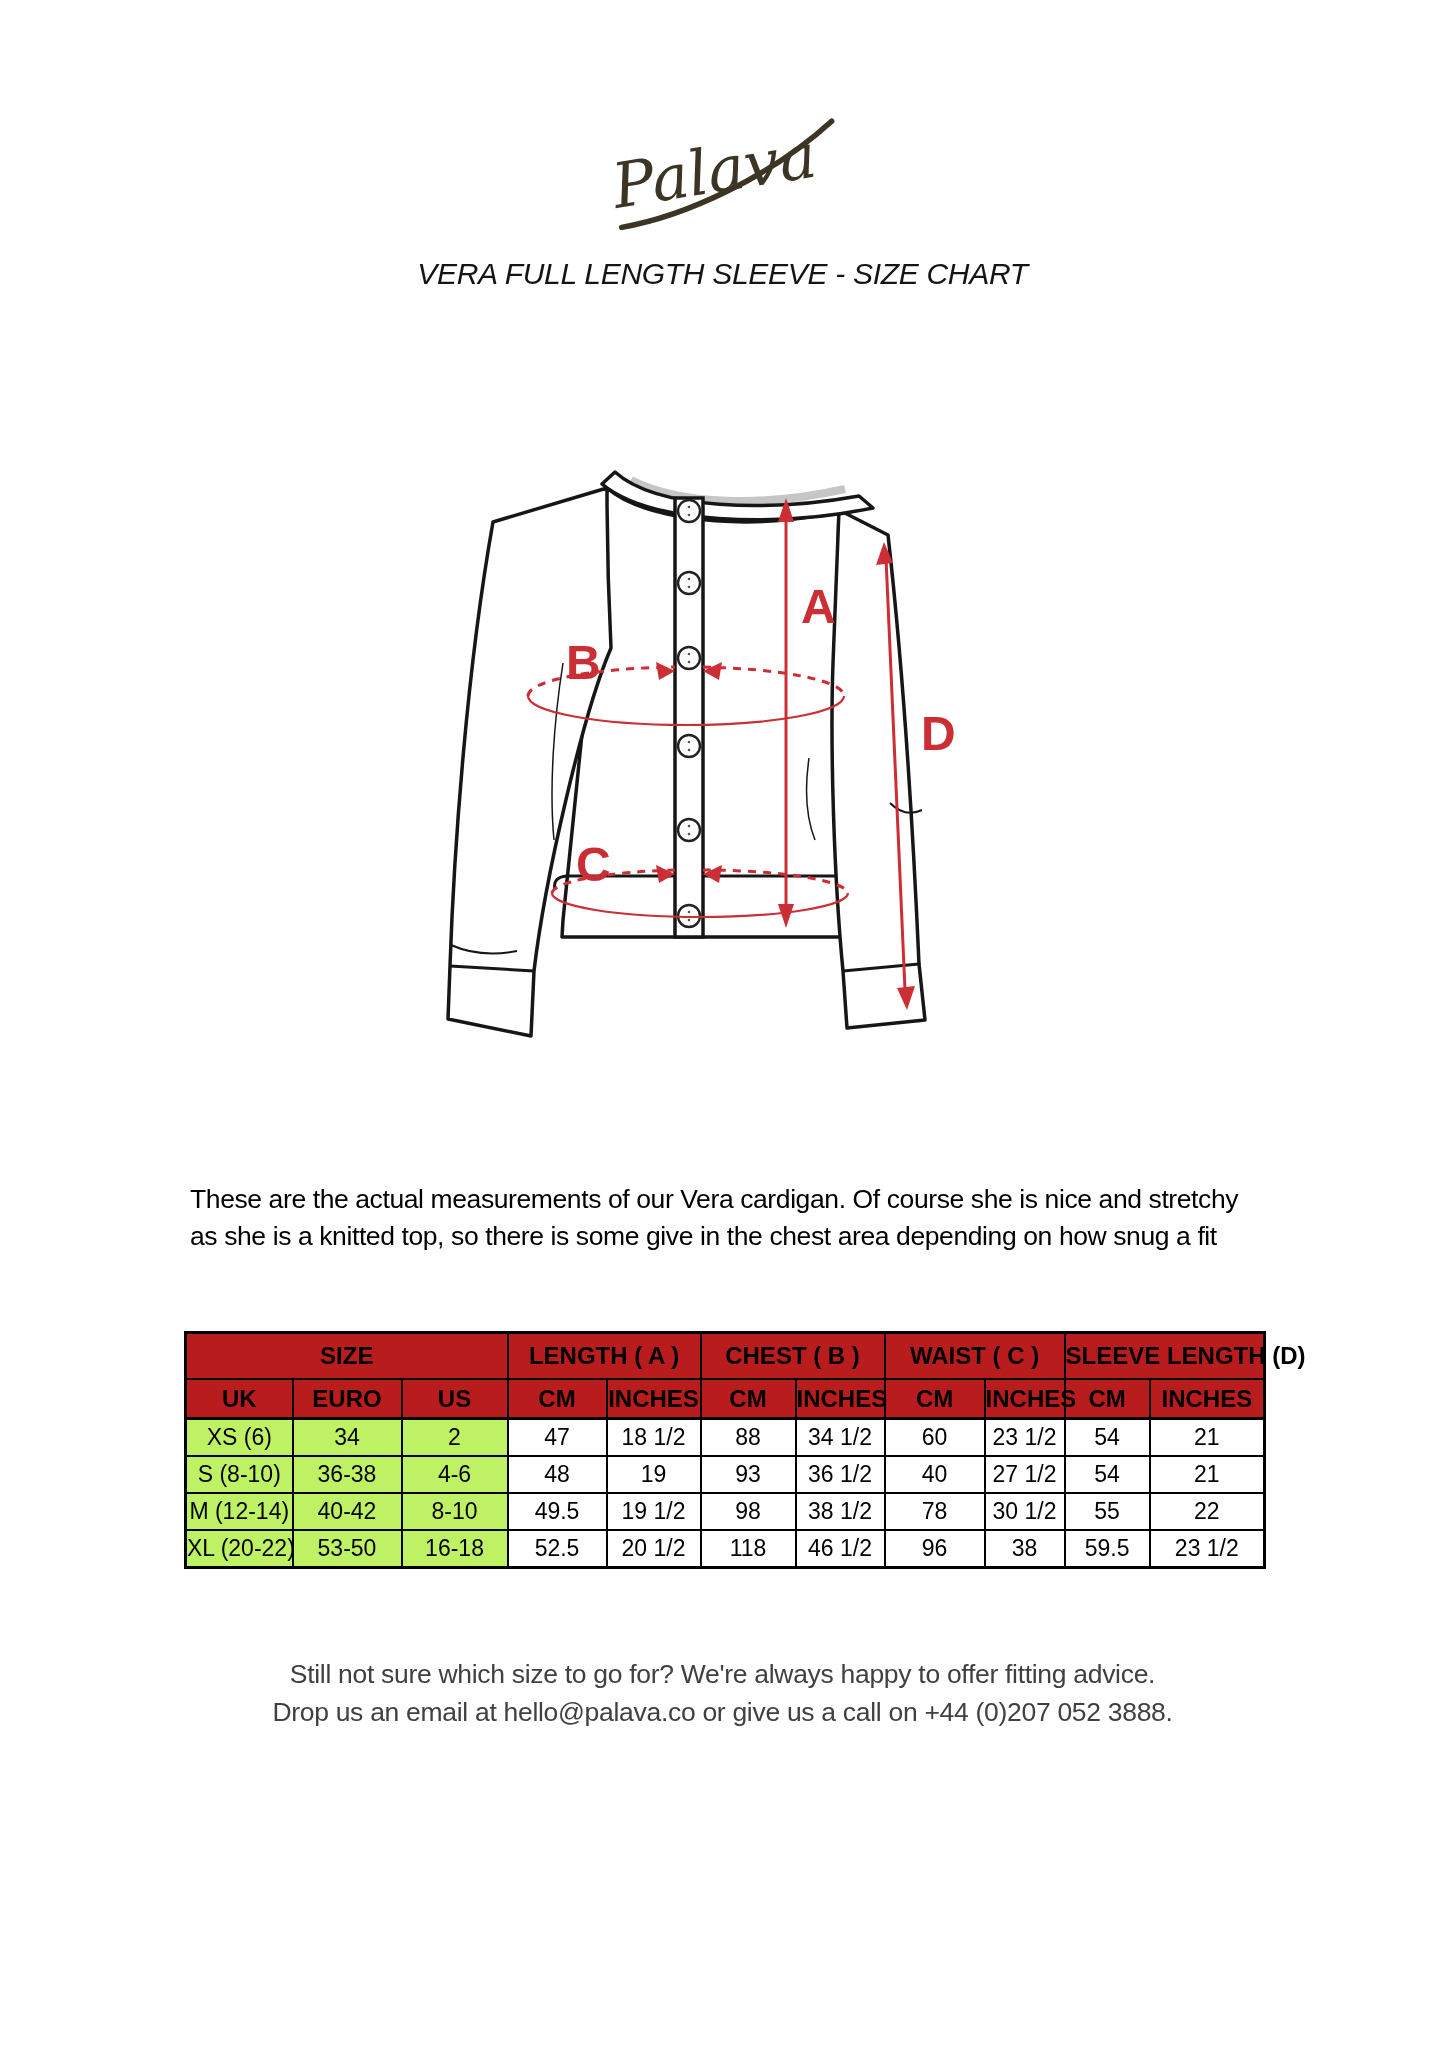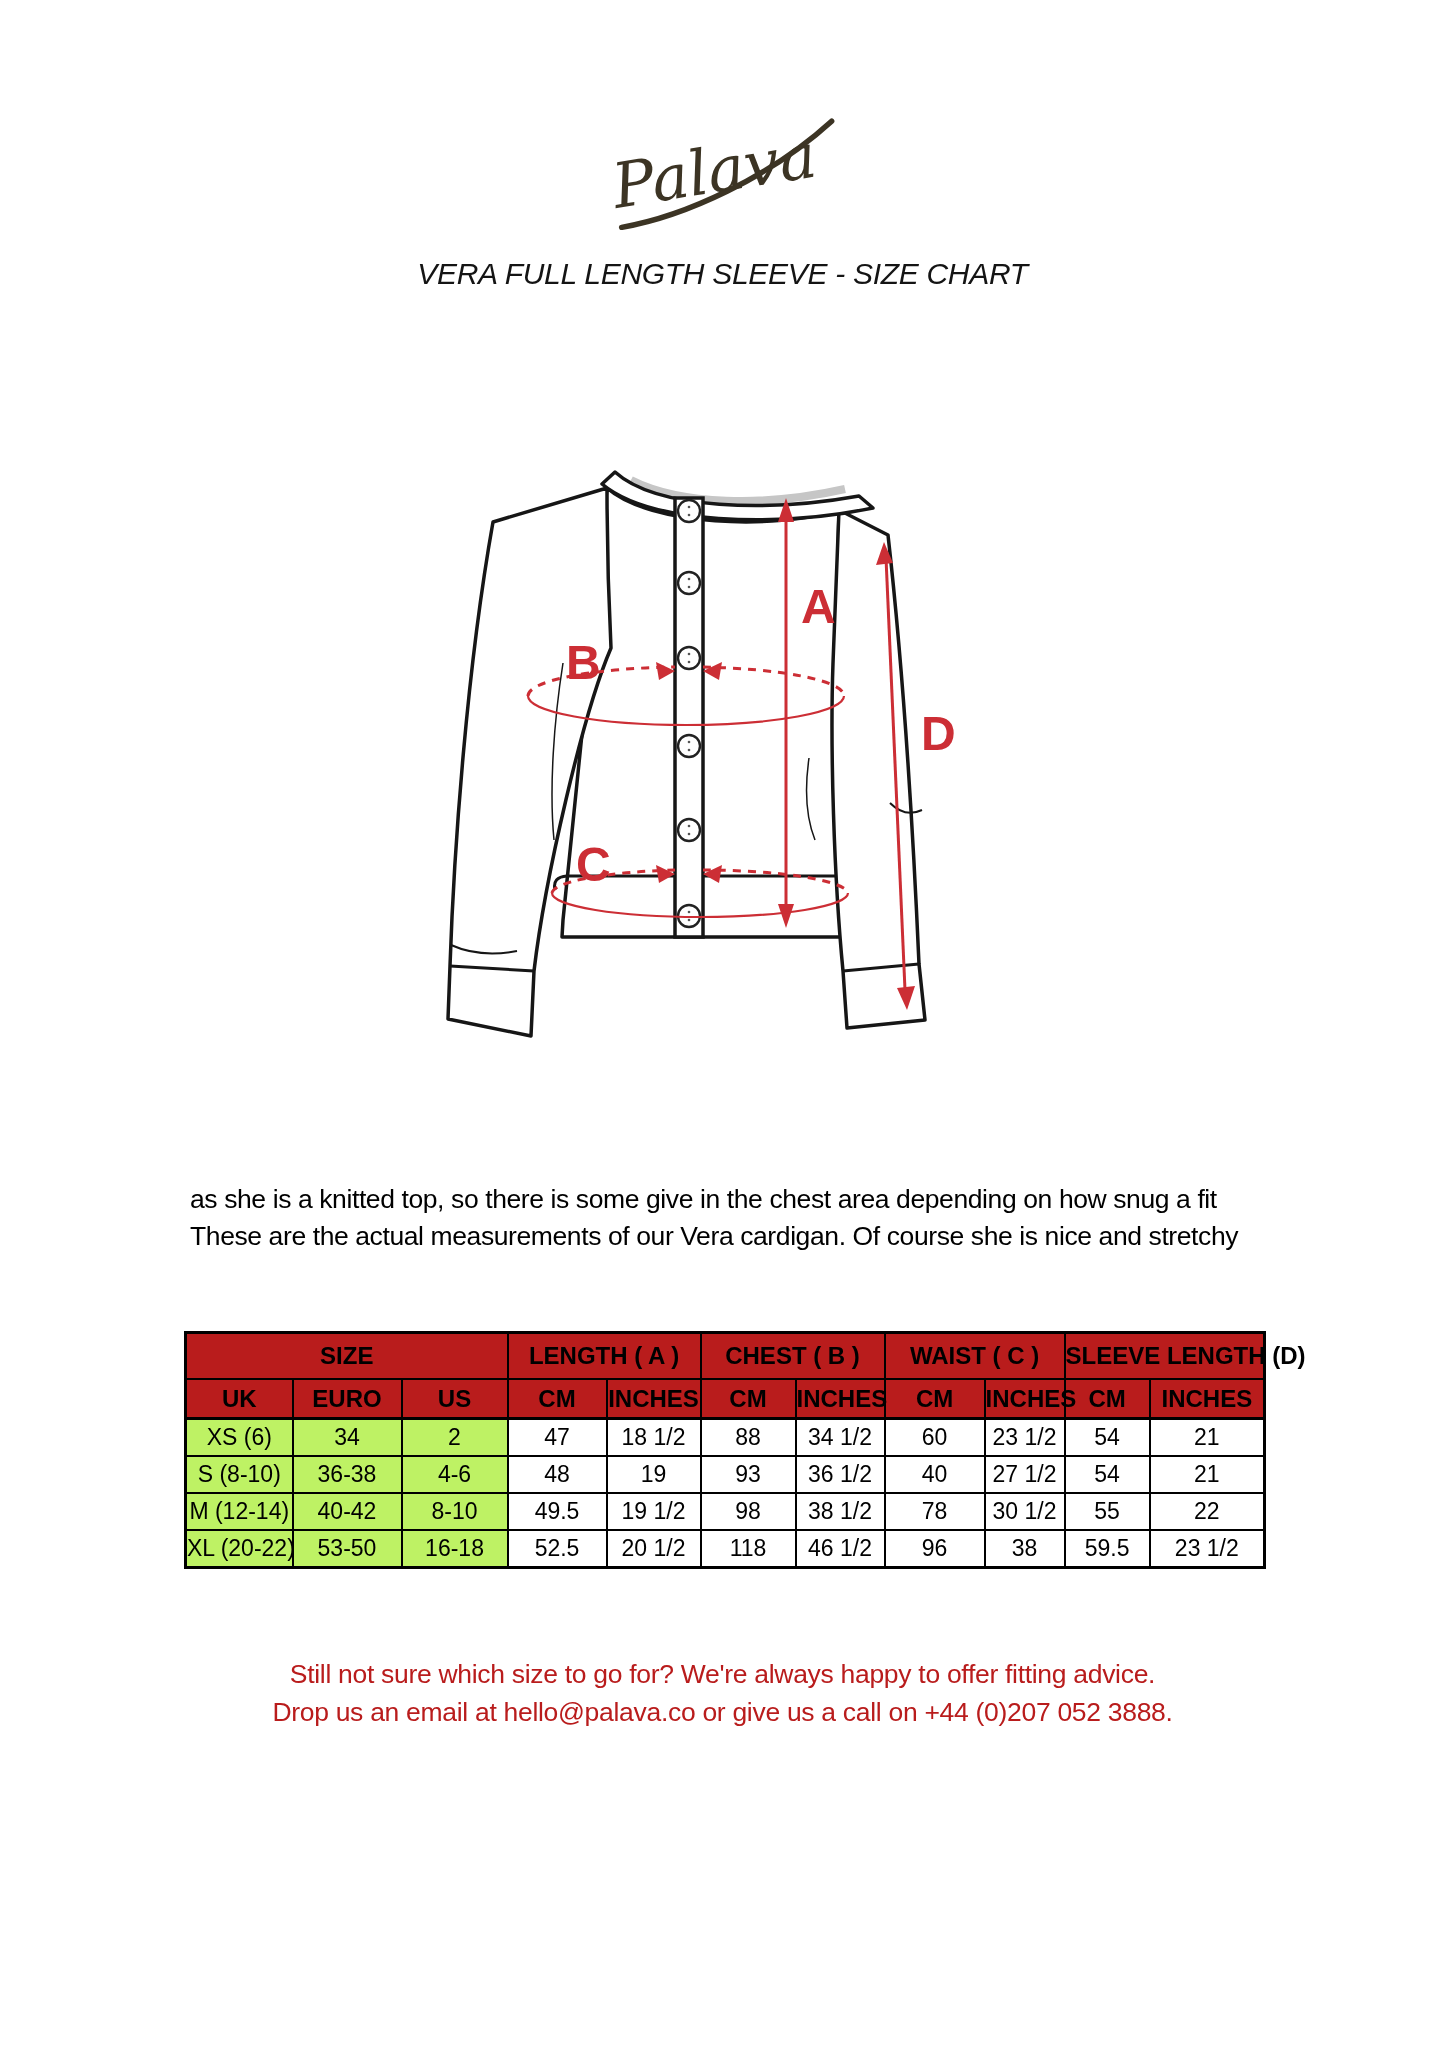--- a/index.html
+++ b/index.html
@@ -31,21 +31,21 @@
     padding:0; overflow:visible; white-space:nowrap;
   }
   .size-table thead th { background:#b91c1c; font-weight:700; font-size:24px; }
   .size-table tr.group-row th { height:44px; }
   .size-table tr.sub-row th { height:37px; border-bottom:3px solid #000; }
   .size-table tbody td { height:35px; font-size:23px; font-weight:400; background:#fff; }
   .size-table tbody td.size-col { background:#bef264; }
   .footer {
     position:absolute; top:1655px; left:0; width:100%;
     text-align:center; font-size:26.5px; line-height:38px;
-    letter-spacing:-0.3px; color:#b91c1c;
+    letter-spacing:-0.3px; color:#404040;
   }
   .footer span { display:block; }
   .red-label {
     font-family:"Liberation Sans",sans-serif; font-weight:700;
     font-size:48px; fill:#cc2e35;
   }
 </style>
 </head>
 <body>
 
@@ -128,22 +128,22 @@
       <path d="M 117,435 A 148 24 0 0 1 240,412" fill="none" stroke="#cc2e35" stroke-width="3" stroke-dasharray="8 7"></path>
       <path d="M 268,412 A 148 24 0 0 1 413,435" fill="none" stroke="#cc2e35" stroke-width="3" stroke-dasharray="8 7"></path>
       <path d="M 117,435 A 148 24 0 0 0 413,435" fill="none" stroke="#cc2e35" stroke-width="2.2"></path>
       <polygon points="240,416 221,407 224,425" fill="#cc2e35"></polygon>
       <polygon points="268,416 287,407 284,425" fill="#cc2e35"></polygon>
       <text class="red-label" x="141" y="423">C</text>
     </g>
   </svg>
 
   <div class="description">
+    <span>These are the actual measurements of our Vera cardigan. Of course she is nice and stretchy</span>
     <span>as she is a knitted top, so there is some give in the chest area depending on how snug a fit</span>
-    <span>These are the actual measurements of our Vera cardigan. Of course she is nice and stretchy</span>
   </div>
 
   <table class="size-table">
     <colgroup>
       <col style="width:107px">
         <col style="width:109px">
         <col style="width:106px">
       <col style="width:99px">
         <col style="width:94px">
       <col style="width:95px">

